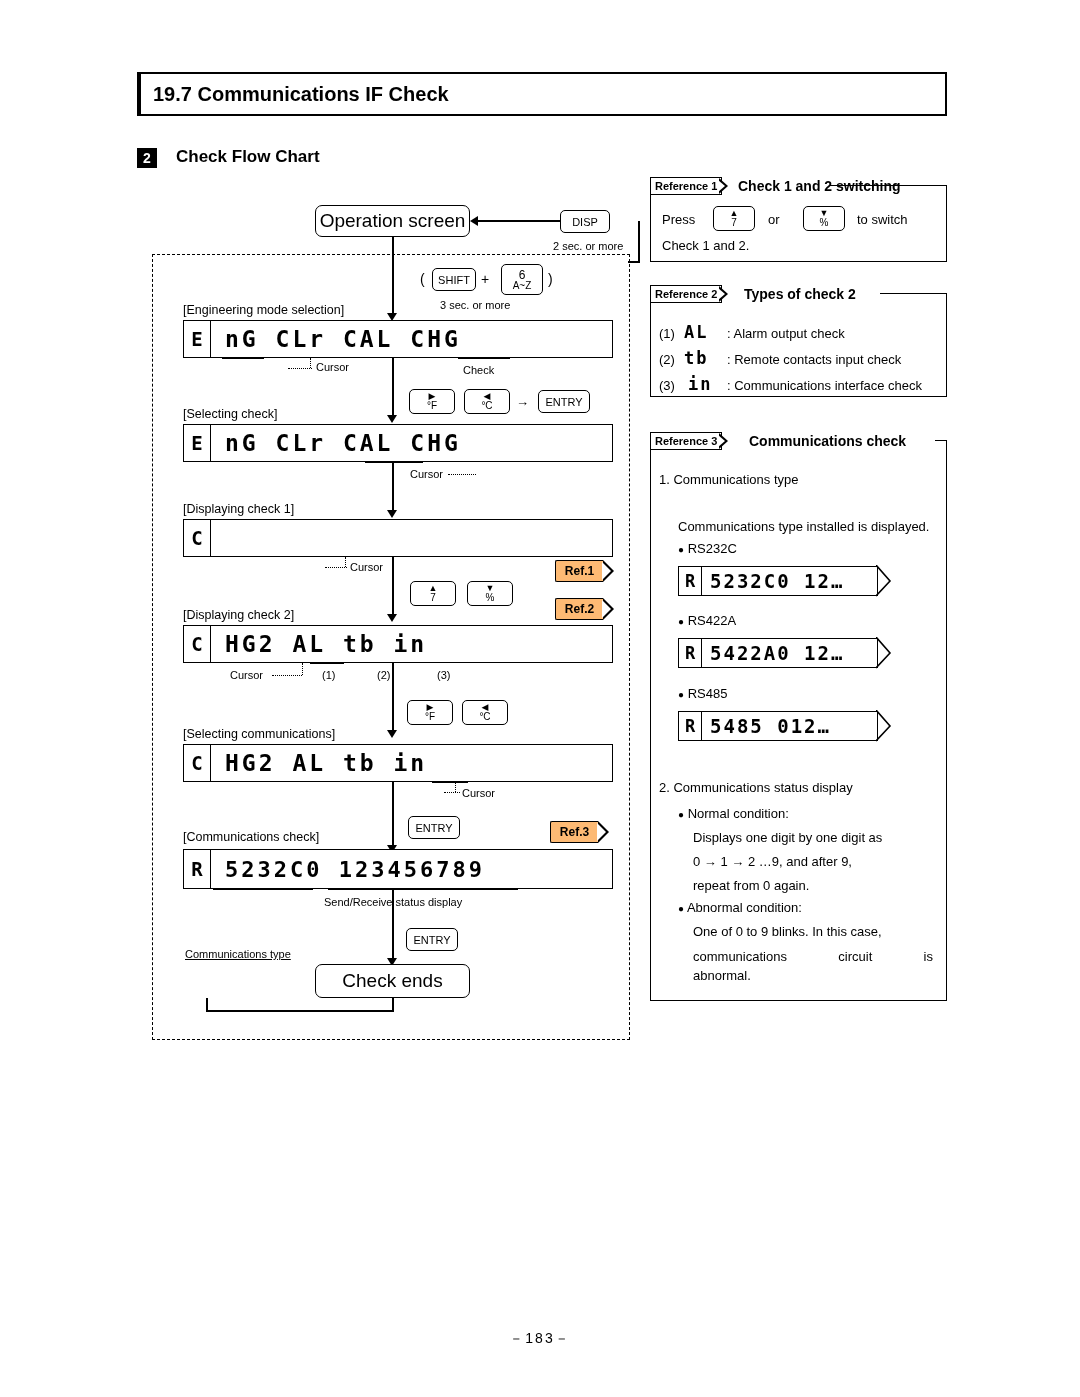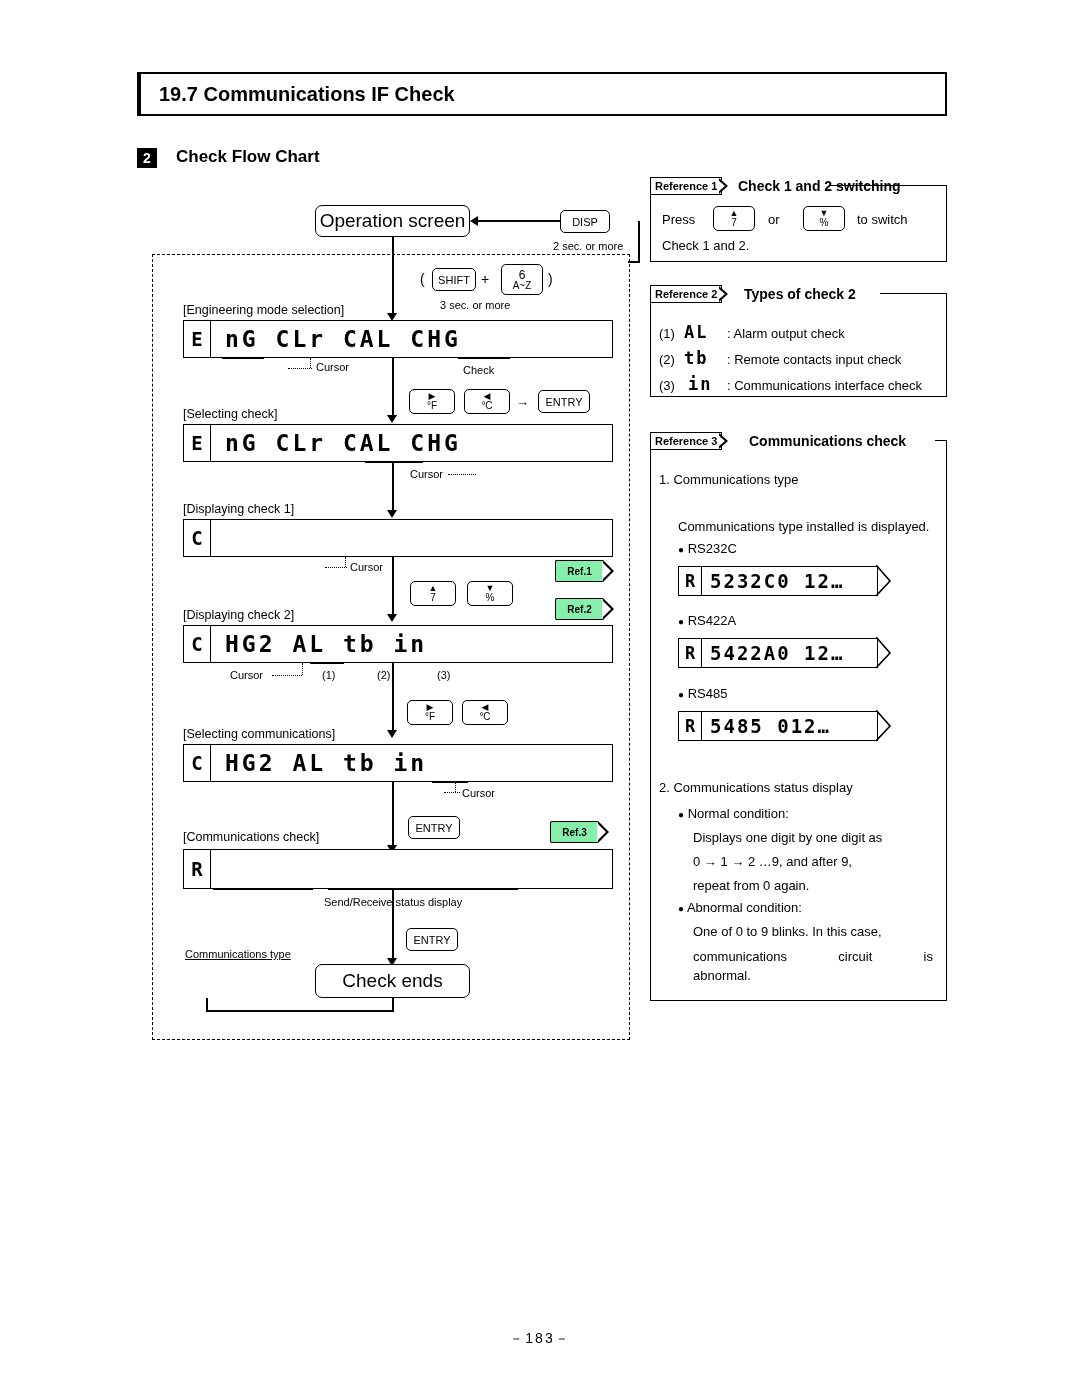--- a/index.html
+++ b/index.html
@@ -16,21 +16,21 @@
   
   .header{
     position:absolute;left:137px;top:72px;width:810px;height:44px;
     border:2px solid #000;box-sizing:border-box;display:flex;align-items:center;
   }
   .header .chapter{
     font-size:25px;font-weight:bold;font-style:normal;
     padding:0 12px 0 10px;letter-spacing:-0.3px;white-space:nowrap;
   }
   .header .divider{width:2px;background:#000;height:100%;}
-  .header .section{font-size:20px;font-weight:bold;padding-left:18px;white-space:nowrap;}
+  .header .section{font-size:20px;font-weight:bold;padding-left:12px;white-space:nowrap;}
 
   
   .sec-num{
     position:absolute;left:137px;top:148px;width:20px;height:20px;
     background:#000;color:#fff;font-size:14px;font-weight:bold;
     display:flex;align-items:center;justify-content:center;
   }
   .sec-title{position:absolute;left:176px;top:147px;font-size:17px;font-weight:bold;}
 
   
@@ -111,21 +111,21 @@
     border-left:7px solid #fff;
   }
   .reftitle{position:absolute;font-size:14px;font-weight:bold;white-space:nowrap;}
 
   
   .refflag{
     position:absolute;height:22px;box-sizing:border-box;
     border:1.4px solid #000;border-right:none;
     border-radius:2px 0 0 2px;
     display:flex;align-items:center;justify-content:center;
-    font-size:10px;font-weight:bold;background:#86efac;
+    font-size:12px;font-weight:bold;background:#fdba74;
   }
   .refflag::after{
     content:"";position:absolute;right:-11px;top:-1.4px;
     width:0;height:0;border-top:11px solid transparent;border-bottom:11px solid transparent;
     border-left:11px solid #000;
   }
   .refflag::before{
     content:"";position:absolute;right:-8px;top:1px;
     width:0;height:0;border-top:9px solid transparent;border-bottom:9px solid transparent;
     border-left:9px solid #fff;z-index:2;
@@ -286,20 +286,21 @@
 
   <div class="key" style="left:408px;top:816px;width:52px;height:23px;">ENTRY</div>
   <div class="refflag" style="left:550px;top:821px;width:48px;">Ref.3</div>
 
   <div class="vline" style="left:392px;top:782px;height:64px;"></div>
   <div class="arrow-d" style="left:387px;top:845px;"></div>
 
   <div class="t" style="left:183px;top:830px;">[Communications check]</div>
   <div class="lcd" style="left:183px;top:849px;width:430px;height:40px;">
     <div class="mini">R</div>
+    <div class="seg small">5232C0 123456789</div>
   </div>
   <div class="hline" style="left:213px;top:888px;width:100px;height:2px;"></div>
   <div class="hline" style="left:328px;top:888px;width:190px;height:2px;"></div>
   <div class="t11" style="left:185px;top:948px;text-decoration:underline;">Communications type</div>
   <div class="t11" style="left:324px;top:896px;">Send/Receive status display</div>
 
   <div class="key" style="left:406px;top:928px;width:52px;height:23px;">ENTRY</div>
   <div class="vline" style="left:392px;top:889px;height:72px;"></div>
   <div class="arrow-d" style="left:387px;top:958px;"></div>
 

